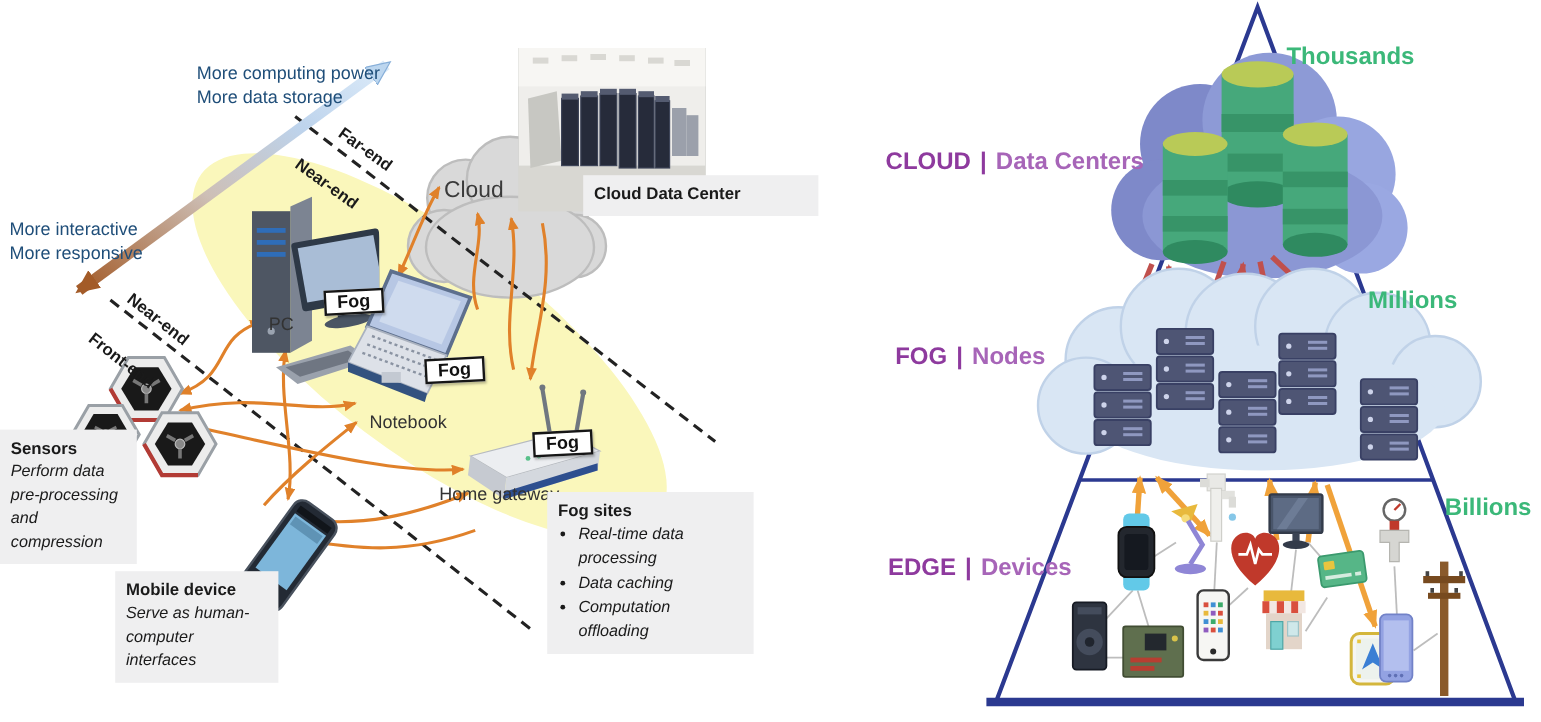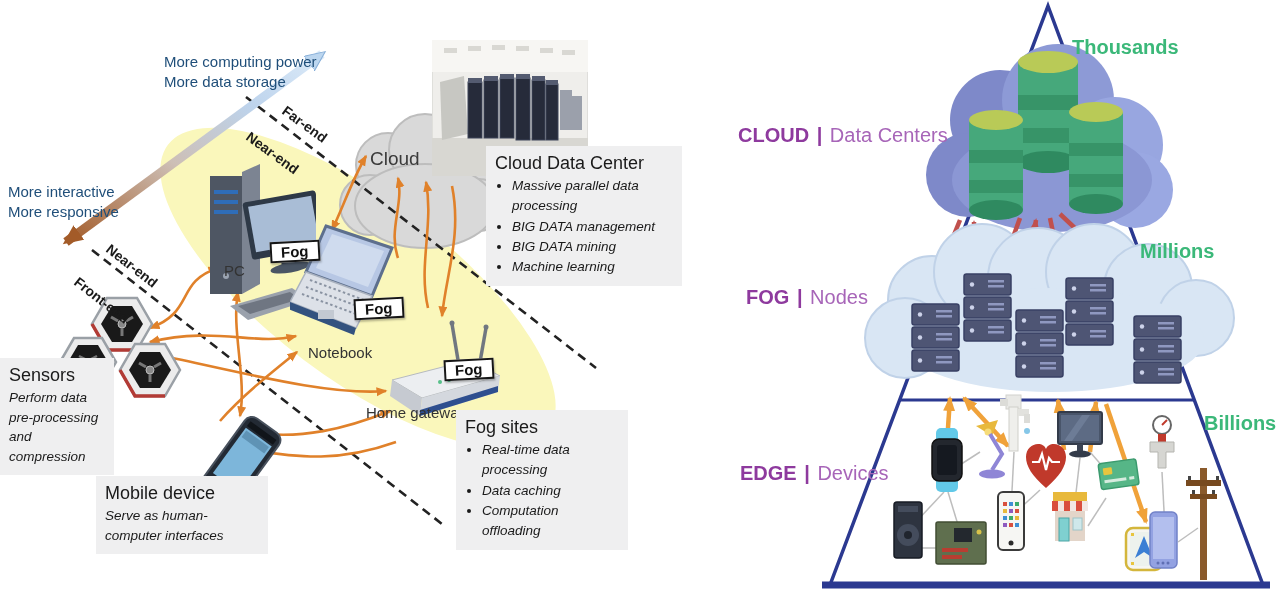--- a/index.html
+++ b/index.html
@@ -7,31 +7,31 @@
   #stage { position:relative; width:1284px; height:602px; background:#fff; }
   .abs { position:absolute; }
 
   
   .axis-label { font-weight:normal; font-size:15px; color:#1f4e79; line-height:1.35; }
   .tier-label { position:absolute; font-weight:600; font-size:14px; color:#1a1a1a; transform-origin:left center; white-space:nowrap; }
   .dev-label  { position:absolute; font-size:15px; color:#333; white-space:nowrap; }
   .cloud-word { position:absolute; font-size:19px; color:#3a3a3a; }
   .fog-badge  { position:absolute; background:#fff; border:2.5px solid #161616; padding:0 9px; font-size:15px; font-weight:bold; color:#111; transform:rotate(-3deg); box-shadow:1px 2px 2px rgba(0,0,0,.25); }
   .ibox { position:absolute; background:#efeff0; padding:7px 9px 9px 9px; color:#1a1a1a; }
-  .ibox .ib-title { font-weight:normal; font-size:18px; margin-bottom:2px; }
+  .ibox .ib-title { font-weight:bold; font-size:14px; margin-bottom:2px; }
   .ibox ul { margin:2px 0 0 17px; }
   .ibox li { font-style:italic; font-size:13.5px; line-height:1.5; }
   .ibox .ib-desc { font-style:italic; font-size:13.5px; line-height:1.45; }
 
   
   .scale-label { position:absolute; font-weight:bold; font-size:20px; color:#3bb879; white-space:nowrap; }
   .level-label { position:absolute; font-size:20px; white-space:nowrap; }
   .lvl-name { font-weight:800; color:#8e3a9e; }
   .lvl-div  { color:#8e3a9e; font-weight:600; margin:0 2px; }
-  .lvl-type { color:#a765b8; font-weight:400; }
+  .lvl-type { color:#a765b8; font-weight:700; }
   svg { display:block; }
 </style>
 </head>
 <body>
 
 <div id="stage">
 
   <div class="abs" style="left:0;top:0;width:710px;height:602px;">
 
     <svg class="abs" style="left:0;top:0;" width="710" height="602" viewBox="0 0 710 602">
@@ -231,40 +231,34 @@
     <div class="dev-label" style="left:224px;top:262px;">PC</div>
     <div class="dev-label" style="left:308px;top:344px;">Notebook</div>
     <div class="dev-label" style="left:366px;top:404px;">Home gateway</div>
 
     <div class="fog-badge" style="left:270px;top:241px;">Fog</div>
     <div class="fog-badge" style="left:354px;top:298px;">Fog</div>
     <div class="fog-badge" style="left:444px;top:359px;">Fog</div>
 
     <div class="ibox" style="left:486px;top:146px;width:196px;">
       <div class="ib-title">Cloud Data Center</div>
-      <ul>
-        <li>Massive parallel data processing</li>
-        <li>BIG DATA management</li>
-        <li>BIG DATA mining</li>
-        <li>Machine learning</li>
-      </ul>
     </div>
     <div class="ibox" style="left:456px;top:410px;width:172px;">
       <div class="ib-title">Fog sites</div>
       <ul>
         <li>Real-time data processing</li>
         <li>Data caching</li>
         <li>Computation offloading</li>
       </ul>
     </div>
     <div class="ibox" style="left:0px;top:358px;width:114px;">
       <div class="ib-title">Sensors</div>
       <div class="ib-desc">Perform data pre-processing and compression</div>
     </div>
-    <div class="ibox" style="left:96px;top:476px;width:172px;">
+    <div class="ibox" style="left:96px;top:476px;width:136px;">
       <div class="ib-title">Mobile device</div>
       <div class="ib-desc">Serve as human-computer interfaces</div>
     </div>
   </div>
 
   <div class="abs" style="left:700px;top:0;width:584px;height:602px;">
 
     <svg class="abs" style="left:0;top:0;" width="584" height="602" viewBox="0 0 584 602">
       <defs>
         <marker id="ar" markerUnits="userSpaceOnUse" markerWidth="16" markerHeight="14" refX="13" refY="6" orient="auto-start-reverse">

